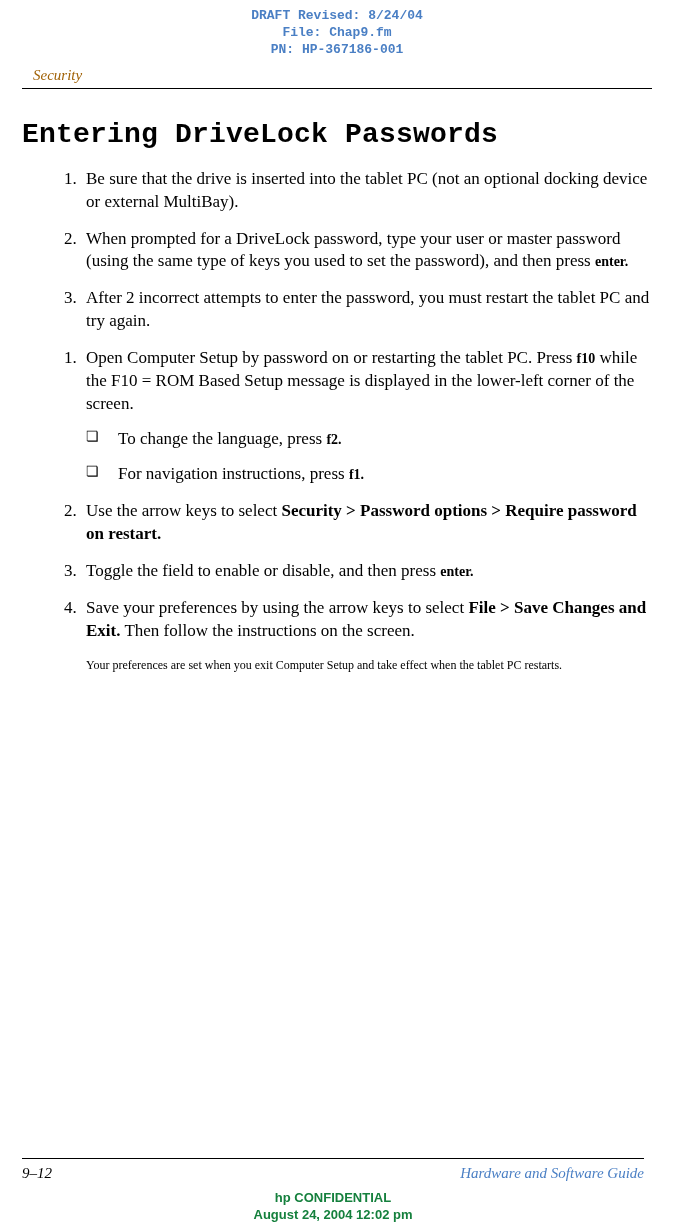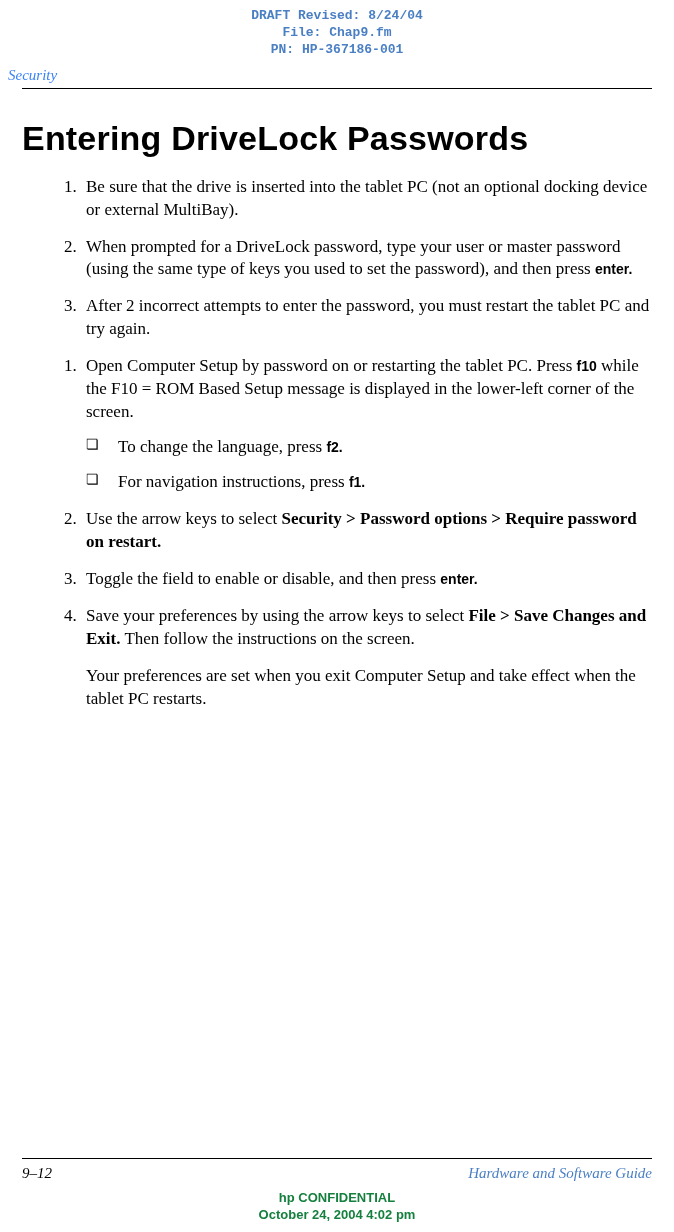--- a/index.html
+++ b/index.html
@@ -22,35 +22,35 @@
       font-family: Liberation Mono, monospace;
       font-weight: bold;
       font-size: 13px;
       line-height: 1.3;
       padding-top: 8px;
     }
     .section-label {
       font-style: italic;
       font-family: Georgia, serif;
       font-size: 15px;
-      color: #3b82f6;
-      padding: 8px 0 4px 8px;
+      color: #a16207;
+      padding: 8px 0 4px 33px;
     }
     .hr-line {
       border: none;
       border-top: 1px solid #000;
       margin: 0 22px 0 22px;
     }
     .content {
       padding: 30px 22px 0 22px;
     }
     h1.heading {
-      font-family: Liberation Sans, sans-serif;
-      font-weight: bold;
-      font-size: 34px;
+      font-family: Liberation Mono, monospace;
+      font-weight: bold;
+      font-size: 28px;
       margin-bottom: 18px;
       letter-spacing: 0.2px;
     }
     h1.heading.second {
       margin-top: 18px;
     }
     .body-text {
       font-size: 17px;
       line-height: 1.35;
       margin-left: 42px;
@@ -85,40 +85,40 @@
       padding-left: 32px;
     }
     .sub-items li::before {
       content: "❏";
       position: absolute;
       left: 0;
       top: 0;
       font-size: 14px;
     }
     .key {
-      font-family: Liberation Sans, sans-serif;
+      font-family: Liberation Serif, serif;
       font-weight: bold;
       font-size: 14px;
     }
     .menu-path {
       font-family: Georgia, serif;
       font-weight: bold;
     }
     .note-text {
-      font-size: 17px;
+      font-size: 12px;
       line-height: 1.35;
       margin-left: 64px;
       margin-bottom: 14px;
       margin-top: 4px;
     }
     .footer {
       position: absolute;
       bottom: 0;
       left: 0;
-      right: 0;
+      right: 8px;
       padding: 4px 22px 8px 22px;
       border-radius: 19px;
     }
     .footer-hr {
       border: none;
       border-top: 1px solid #000;
       margin-bottom: 6px;
     }
     .footer-row {
       display: flex;
@@ -212,15 +212,15 @@
 </div>
 
 <div class="footer">
   <hr class="footer-hr">
   <div class="footer-row">
     <span class="page-num">9–12</span>
     <span class="guide-name">Hardware and Software Guide</span>
   </div>
   <div class="confidential">
     <div>hp CONFIDENTIAL</div>
-    <div>October 24, 2004 4:02 pm</div>
+    <div>August 24, 2004 12:02 pm</div>
   </div>
 </div>
 
 </body></html>

